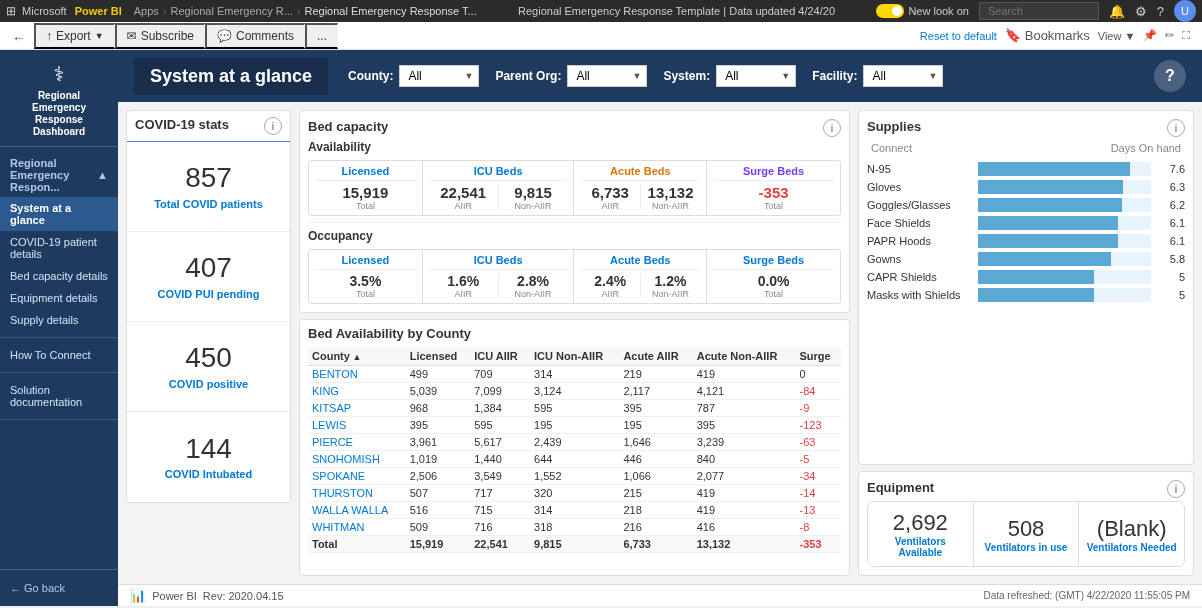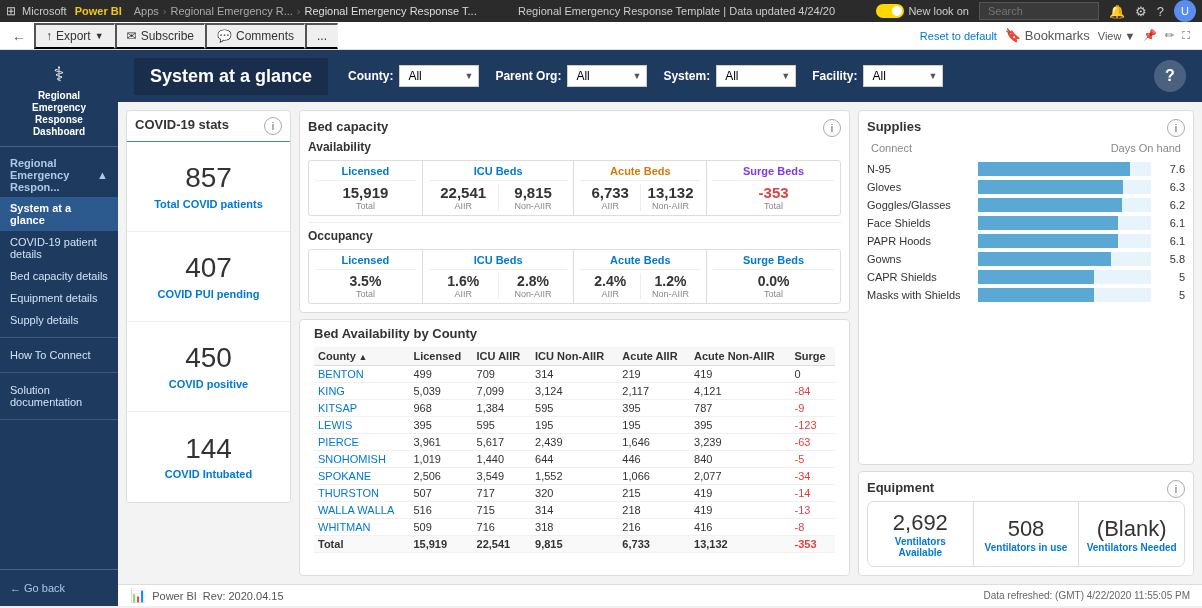--- a/index.html
+++ b/index.html
@@ -736,21 +736,21 @@
                   <div class="bed-col">
                     <span class="occ-val">0.0%</span>
                     <span class="occ-sub">Total</span>
                   </div>
                 </div>
               </div>
             </div>
           </div>
         </div>
 
-        <div class="panel" style="flex:1; overflow:auto; padding:6px 14px;">
+        <div class="panel" style="flex:1; overflow:auto; padding:6px 8px;">
           <div class="panel-title">Bed Availability by County</div>
           <table class="county-table">
             <thead>
               <tr>
                 <th class="sort-asc">County</th>
                 <th>Licensed</th>
                 <th>ICU AIIR</th>
                 <th>ICU Non-AIIR</th>
                 <th>Acute AIIR</th>
                 <th>Acute Non-AIIR</th>

